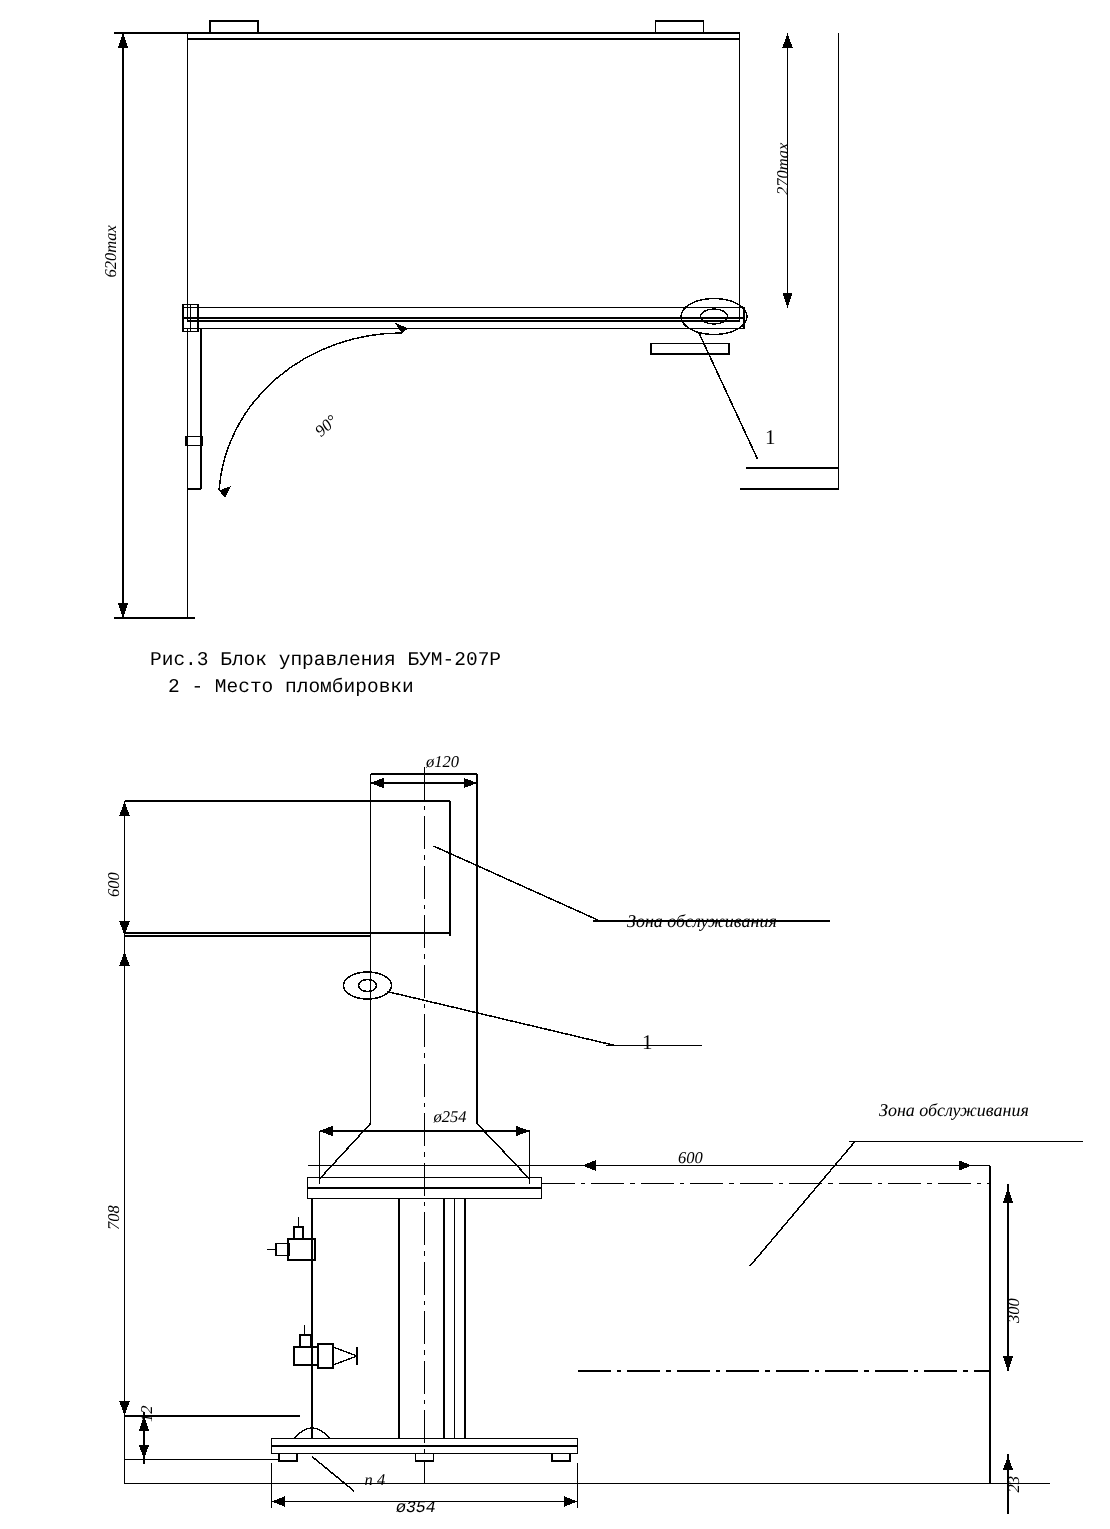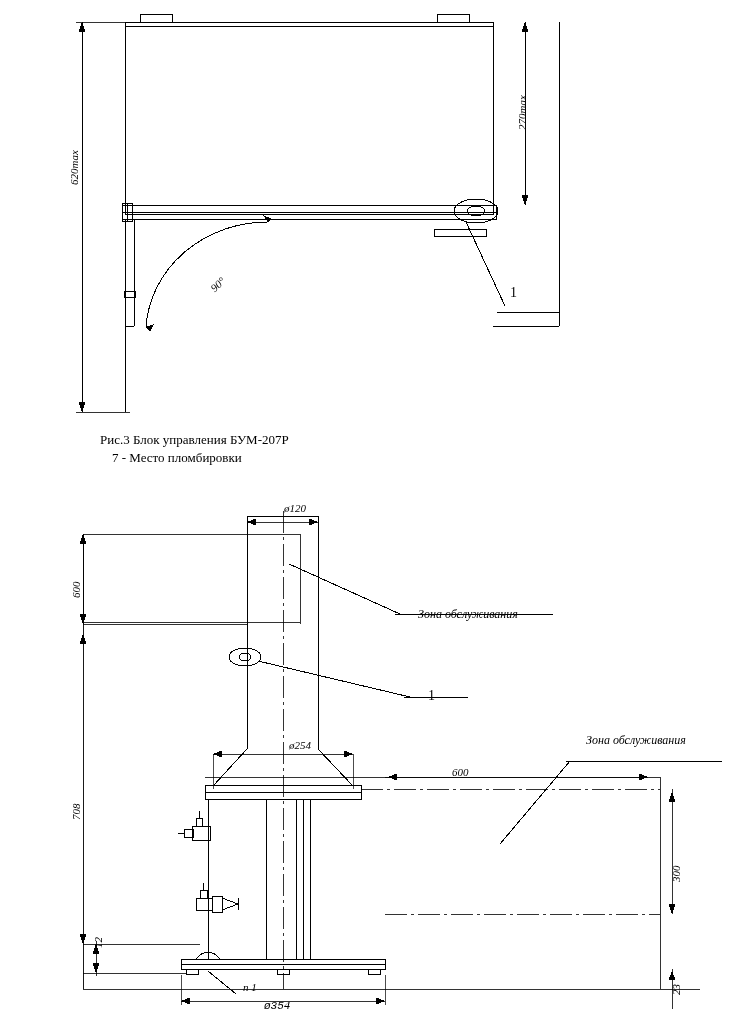--- a/index.html
+++ b/index.html
@@ -19,21 +19,21 @@
     background: #fff;
   }
   svg { display: block; }
   .dwg {
     position: absolute;
     left: 0;
     top: 0;
   }
   .cap {
     position: absolute;
-    font-family: Liberation Serif, serif;
+    font-family: Liberation Mono, monospace;
     font-size: 13px;
     color: #000;
     white-space: nowrap;
   }
   .lbl {
     position: absolute;
     font-family: "Liberation Serif", serif;
     font-size: 11px;
     color: #000;
     white-space: nowrap;
@@ -113,21 +113,21 @@
 
   <div class="lbl" style="left:508px; top:130px;">
     <span class="rot90 lbl-it" style="position:absolute; left:8px; top:0;">270max</span>
   </div>
 
   <div class="lbl lbl-it" style="left:208px; top:285px; transform:rotate(-42deg); transform-origin:left top;">90°</div>
 
   <div class="num" style="left:510px; top:285px;">1</div>
 
   <div class="cap" style="left:100px; top:432px;">Рис.3 Блок управления БУМ-207Р</div>
-  <div class="cap" style="left:112px; top:450px;">7 - Место пломбировки</div>
+  <div class="cap" style="left:112px; top:450px;">2 - Место пломбировки</div>
 
   <svg class="dwg" width="740" height="530" viewBox="0 0 740 530" style="left:0; top:489px;">
     <g stroke="#000" fill="none" stroke-width="1" shape-rendering="crispEdges">
 
       <line x1="247" y1="27" x2="247" y2="260"></line>
       <line x1="318" y1="27" x2="318" y2="260"></line>
       <line x1="247" y1="27" x2="318" y2="27"></line>
 
       <line x1="247" y1="33" x2="318" y2="33" stroke-width="0.8"></line>
       <path d="M 247 33 l 9 -3.5 l 0 7 z" fill="#000" stroke="none"></path>
@@ -230,21 +230,21 @@
       <line x1="208" y1="482" x2="236" y2="505"></line>
     </g>
   </svg>
 
   <div class="lbl lbl-it" style="left:284px; top:502px;">ø120</div>
 
   <div class="lbl lbl-it" style="left:289px; top:739px;text-align:right;">ø254</div>
 
   <div class="lbl lbl-it" style="left:264px; top:1000px;font-family:Liberation Mono, monospace;">ø354</div>
 
-  <div class="lbl lbl-it" style="left:243px; top:981px;">n 1</div>
+  <div class="lbl lbl-it" style="left:243px; top:981px;">n 4</div>
 
   <div class="lbl" style="left:62px; top:598px;">
     <span class="rot90 lbl-it" style="position:absolute; left:8px; top:0;">600</span>
   </div>
 
   <div class="lbl" style="left:62px; top:820px;">
     <span class="rot90 lbl-it" style="position:absolute; left:8px; top:0;">708</span>
   </div>
 
   <div class="lbl" style="left:84px; top:948px;">

